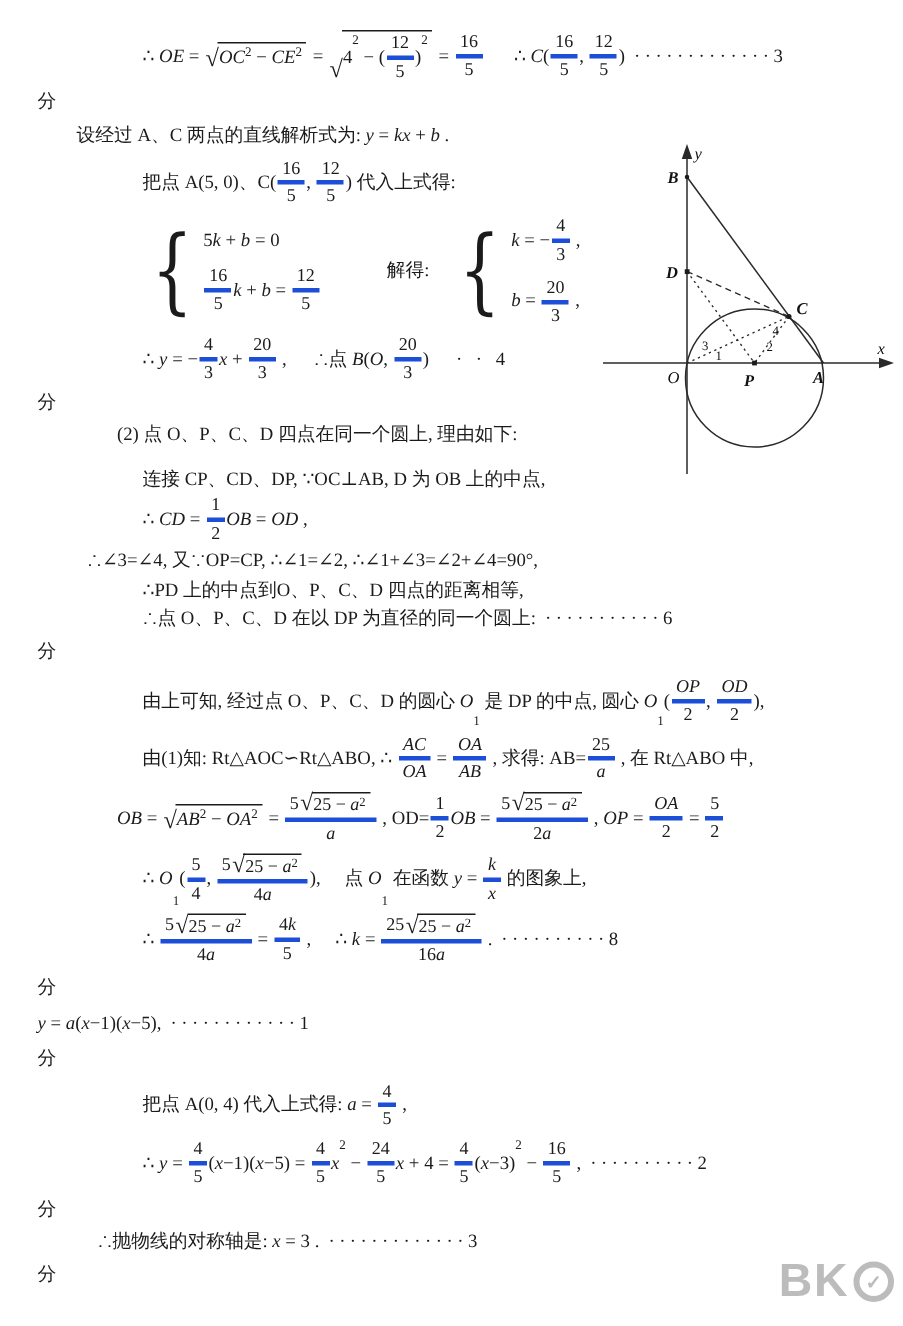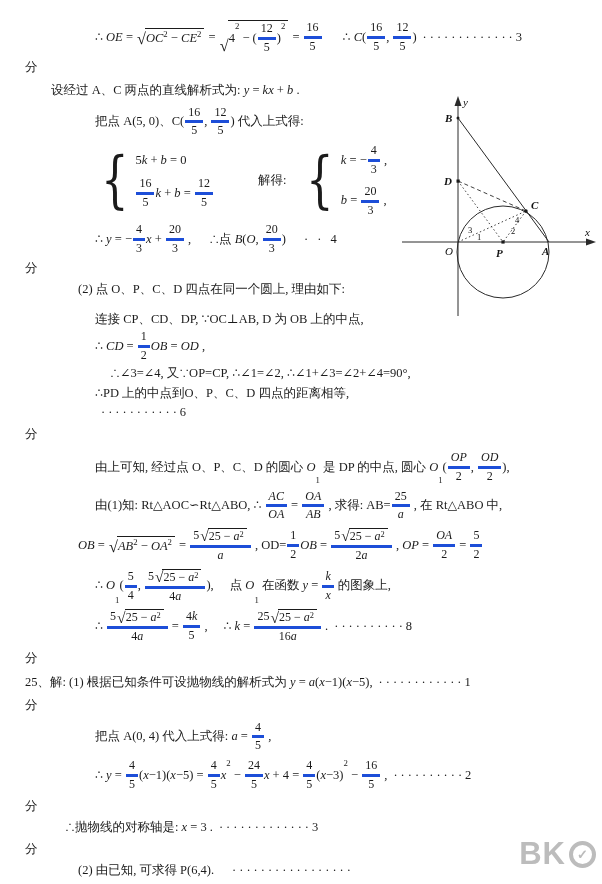--- a/index.html
+++ b/index.html
@@ -43,38 +43,37 @@
       <div class="line" style="padding-left: 95px; margin-top: 10px;"><span class="t">∴ </span><span class="i">OE</span><span class="t"> = </span><span class="sqrt"><span class="rsym">√</span><span class="rc"><span class="i">OC</span><span class="sup">2</span><span class="t"> − </span><span class="i">CE</span><span class="sup">2</span></span></span><span class="t"> = </span><span class="sqrt"><span class="rsym">√</span><span class="rc"><span class="t">4</span><span class="sup">2</span><span class="t"> − (</span><span class="frac"><span class="fn"><span class="t">12</span></span><span class="fd"><span class="t">5</span></span></span><span class="t">)</span><span class="sup">2</span></span></span><span class="t"> = </span><span class="frac"><span class="fn"><span class="t">16</span></span><span class="fd"><span class="t">5</span></span></span><span class="gap" style="width: 20px;"></span><span class="t">∴ </span><span class="i">C</span><span class="t">(</span><span class="frac"><span class="fn"><span class="t">16</span></span><span class="fd"><span class="t">5</span></span></span><span class="t">, </span><span class="frac"><span class="fn"><span class="t">12</span></span><span class="fd"><span class="t">5</span></span></span><span class="t">)</span><span class="dots">·············3</span></div>
       <div class="line" style="padding-left: 25px; margin-top: 4px;"><span class="t">分</span></div>
       <div class="line" style="padding-left: 51px; margin-top: 6px;"><span class="t">设经过 A、C 两点的直线解析式为: </span><span class="i">y</span><span class="t"> = </span><span class="i">kx</span><span class="t"> + </span><span class="i">b</span><span class="t"> .</span></div>
       <div class="line" style="padding-left: 95px; margin-top: 6px;"><span class="t">把点 A(5, 0)、C(</span><span class="frac"><span class="fn"><span class="t">16</span></span><span class="fd"><span class="t">5</span></span></span><span class="t">, </span><span class="frac"><span class="fn"><span class="t">12</span></span><span class="fd"><span class="t">5</span></span></span><span class="t">) 代入上式得:</span></div>
       <div class="line" style="padding-left: 95px; margin-top: 6px;"><span class="sysgrp"><span class="brace">{</span><span class="eqcol"><span class="eqrow"><span class="t">5</span><span class="i">k</span><span class="t"> + </span><span class="i">b</span><span class="t"> = 0</span></span><span class="eqrow"><span class="frac"><span class="fn"><span class="t">16</span></span><span class="fd"><span class="t">5</span></span></span><span class="i">k</span><span class="t"> + </span><span class="i">b</span><span class="t"> = </span><span class="frac"><span class="fn"><span class="t">12</span></span><span class="fd"><span class="t">5</span></span></span></span></span></span><span class="sysmid">解得:</span><span class="sysgrp"><span class="brace">{</span><span class="eqcol"><span class="eqrow"><span class="i">k</span><span class="t"> = −</span><span class="frac"><span class="fn"><span class="t">4</span></span><span class="fd"><span class="t">3</span></span></span><span class="t"> ,</span></span><span class="eqrow"><span class="i">b</span><span class="t"> = </span><span class="frac"><span class="fn"><span class="t">20</span></span><span class="fd"><span class="t">3</span></span></span><span class="t"> ,</span></span></span></span></div>
       <div class="line" style="padding-left: 95px; margin-top: 6px;"><span class="t">∴ </span><span class="i">y</span><span class="t"> = −</span><span class="frac"><span class="fn"><span class="t">4</span></span><span class="fd"><span class="t">3</span></span></span><span class="i">x</span><span class="t"> + </span><span class="frac"><span class="fn"><span class="t">20</span></span><span class="fd"><span class="t">3</span></span></span><span class="t"> ,</span><span class="gap" style="width: 18px;"></span><span class="t">∴点 </span><span class="i">B</span><span class="t">(</span><span class="i">O</span><span class="t">, </span><span class="frac"><span class="fn"><span class="t">20</span></span><span class="fd"><span class="t">3</span></span></span><span class="t">)</span><span class="gap" style="width: 12px;"></span><span class="dots">· · 4</span></div>
       <div class="line" style="padding-left: 25px; margin-top: 4px;"><span class="t">分</span></div>
       <div class="line" style="padding-left: 78px; margin-top: 4px; text-align: center;"><span class="t">(2) 点 O、P、C、D 四点在同一个圆上, 理由如下:</span></div>
       <div class="line" style="padding-left: 95px; margin-top: 12px;"><span class="t">连接 CP、CD、DP, ∵OC⊥AB, D 为 OB 上的中点,</span></div>
       <div class="line" style="padding-left: 95px; margin-top: 2px;"><span class="t">∴ </span><span class="i">CD</span><span class="t"> = </span><span class="frac"><span class="fn"><span class="t">1</span></span><span class="fd"><span class="t">2</span></span></span><span class="i">OB</span><span class="t"> = </span><span class="i">OD</span><span class="t"> ,</span></div>
-      <div class="line" style="padding-left: 110px; margin-top: 2px;"><span class="t">∴∠3=∠4, 又∵OP=CP, ∴∠1=∠2, ∴∠1+∠3=∠2+∠4=90°,</span></div>
+      <div class="line" style="padding-left: 58px; margin-top: 2px;"><span class="t">∴∠3=∠4, 又∵OP=CP, ∴∠1=∠2, ∴∠1+∠3=∠2+∠4=90°,</span></div>
       <div class="line" style="padding-left: 95px; margin-top: 2px;"><span class="t">∴PD 上的中点到O、P、C、D 四点的距离相等,</span></div>
-      <div class="line" style="padding-left: 95px; margin-top: 2px;"><span class="dots">···········6</span></div>
+      <div class="line" style="padding-left: 95px; margin-top: 2px;"><span class="t">∴点 O、P、C、D 在以 DP 为直径的同一个圆上:</span><span class="dots">···········6</span></div>
       <div class="line" style="padding-left: 25px; margin-top: 4px;"><span class="t">分</span></div>
       <div class="line" style="padding-left: 95px; margin-top: 8px;"><span class="t">由上可知, 经过点 O、P、C、D 的圆心 </span><span class="i">O</span><span class="sub">1</span><span class="t"> 是 DP 的中点, 圆心 </span><span class="i">O</span><span class="sub">1</span><span class="t">(</span><span class="frac"><span class="fn"><span class="i">OP</span></span><span class="fd"><span class="t">2</span></span></span><span class="t">, </span><span class="frac"><span class="fn"><span class="i">OD</span></span><span class="fd"><span class="t">2</span></span></span><span class="t">),</span></div>
       <div class="line" style="padding-left: 95px; margin-top: 6px;"><span class="t">由(1)知: Rt△AOC∽Rt△ABO, ∴ </span><span class="frac"><span class="fn"><span class="i">AC</span></span><span class="fd"><span class="i">OA</span></span></span><span class="t"> = </span><span class="frac"><span class="fn"><span class="i">OA</span></span><span class="fd"><span class="i">AB</span></span></span><span class="t"> , 求得: AB=</span><span class="frac"><span class="fn"><span class="t">25</span></span><span class="fd"><span class="i">a</span></span></span><span class="t"> , 在 Rt△ABO 中,</span></div>
       <div class="line" style="padding-left: 78px; margin-top: 6px;"><span class="i">OB</span><span class="t"> = </span><span class="sqrt"><span class="rsym">√</span><span class="rc"><span class="i">AB</span><span class="sup">2</span><span class="t"> − </span><span class="i">OA</span><span class="sup">2</span></span></span><span class="t"> = </span><span class="frac"><span class="fn"><span class="t">5</span><span class="sqrt"><span class="rsym">√</span><span class="rc"><span class="t">25 − </span><span class="i">a</span><span class="sup">2</span></span></span></span><span class="fd"><span class="i">a</span></span></span><span class="t"> , OD=</span><span class="frac"><span class="fn"><span class="t">1</span></span><span class="fd"><span class="t">2</span></span></span><span class="i">OB</span><span class="t"> = </span><span class="frac"><span class="fn"><span class="t">5</span><span class="sqrt"><span class="rsym">√</span><span class="rc"><span class="t">25 − </span><span class="i">a</span><span class="sup">2</span></span></span></span><span class="fd"><span class="t">2</span><span class="i">a</span></span></span><span class="t"> , </span><span class="i">OP</span><span class="t"> = </span><span class="frac"><span class="fn"><span class="i">OA</span></span><span class="fd"><span class="t">2</span></span></span><span class="t"> = </span><span class="frac"><span class="fn"><span class="t">5</span></span><span class="fd"><span class="t">2</span></span></span></div>
       <div class="line" style="padding-left: 95px; margin-top: 6px;"><span class="t">∴ </span><span class="i">O</span><span class="sub">1</span><span class="t">(</span><span class="frac"><span class="fn"><span class="t">5</span></span><span class="fd"><span class="t">4</span></span></span><span class="t">, </span><span class="frac"><span class="fn"><span class="t">5</span><span class="sqrt"><span class="rsym">√</span><span class="rc"><span class="t">25 − </span><span class="i">a</span><span class="sup">2</span></span></span></span><span class="fd"><span class="t">4</span><span class="i">a</span></span></span><span class="t">),</span><span class="gap" style="width: 16px;"></span><span class="t">点 </span><span class="i">O</span><span class="sub">1</span><span class="t"> 在函数 </span><span class="i">y</span><span class="t"> = </span><span class="frac"><span class="fn"><span class="i">k</span></span><span class="fd"><span class="i">x</span></span></span><span class="t"> 的图象上,</span></div>
       <div class="line" style="padding-left: 95px; margin-top: 6px;"><span class="t">∴ </span><span class="frac"><span class="fn"><span class="t">5</span><span class="sqrt"><span class="rsym">√</span><span class="rc"><span class="t">25 − </span><span class="i">a</span><span class="sup">2</span></span></span></span><span class="fd"><span class="t">4</span><span class="i">a</span></span></span><span class="t"> = </span><span class="frac"><span class="fn"><span class="t">4</span><span class="i">k</span></span><span class="fd"><span class="t">5</span></span></span><span class="t"> ,</span><span class="gap" style="width: 16px;"></span><span class="t">∴ </span><span class="i">k</span><span class="t"> = </span><span class="frac"><span class="fn"><span class="t">25</span><span class="sqrt"><span class="rsym">√</span><span class="rc"><span class="t">25 − </span><span class="i">a</span><span class="sup">2</span></span></span></span><span class="fd"><span class="t">16</span><span class="i">a</span></span></span><span class="t"> .</span><span class="dots">··········8</span></div>
       <div class="line" style="padding-left: 25px; margin-top: 6px;"><span class="t">分</span></div>
-      <div class="line" style="padding-left: 25px; margin-top: 6px;"><span class="t">25、解: (1) 根据已知条件可设抛物线的解析式为 </span><span class="i">y</span><span class="t"> = </span><span class="i">a</span><span class="t">(</span><span class="i">x</span><span class="t">−1)(</span><span class="i">x</span><span class="t">−5),</span><span class="dots">············1</span></div>
+      <div class="line" style="padding-left: 25px; margin-top: 6px;"><span class="i">y</span><span class="t"> = </span><span class="i">a</span><span class="t">(</span><span class="i">x</span><span class="t">−1)(</span><span class="i">x</span><span class="t">−5),</span><span class="dots">············1</span></div>
       <div class="line" style="padding-left: 25px; margin-top: 6px;"><span class="t">分</span></div>
       <div class="line" style="padding-left: 95px; margin-top: 6px;"><span class="t">把点 A(0, 4) 代入上式得: </span><span class="i">a</span><span class="t"> = </span><span class="frac"><span class="fn"><span class="t">4</span></span><span class="fd"><span class="t">5</span></span></span><span class="t"> ,</span></div>
       <div class="line" style="padding-left: 95px; margin-top: 6px;"><span class="t">∴ </span><span class="i">y</span><span class="t"> = </span><span class="frac"><span class="fn"><span class="t">4</span></span><span class="fd"><span class="t">5</span></span></span><span class="t">(</span><span class="i">x</span><span class="t">−1)(</span><span class="i">x</span><span class="t">−5) = </span><span class="frac"><span class="fn"><span class="t">4</span></span><span class="fd"><span class="t">5</span></span></span><span class="i">x</span><span class="sup">2</span><span class="t"> − </span><span class="frac"><span class="fn"><span class="t">24</span></span><span class="fd"><span class="t">5</span></span></span><span class="i">x</span><span class="t"> + 4 = </span><span class="frac"><span class="fn"><span class="t">4</span></span><span class="fd"><span class="t">5</span></span></span><span class="t">(</span><span class="i">x</span><span class="t">−3)</span><span class="sup">2</span><span class="t"> − </span><span class="frac"><span class="fn"><span class="t">16</span></span><span class="fd"><span class="t">5</span></span></span><span class="t"> ,</span><span class="dots">··········2</span></div>
       <div class="line" style="padding-left: 25px; margin-top: 6px;"><span class="t">分</span></div>
       <div class="line" style="padding-left: 65px; margin-top: 4px;"><span class="t">∴抛物线的对称轴是: </span><span class="i">x</span><span class="t"> = 3 .</span><span class="dots">·············3</span></div>
       <div class="line" style="padding-left: 25px; margin-top: 4px;"><span class="t">分</span></div>
-      <div class="line" style="padding-left: 78px; margin-top: 4px;"><span class="t">(2) 由已知, 可求得 P(6,4).</span><span class="gap" style="width: 12px;"></span><span class="dots">·················</span></div>
     </div>
 
   <div class="diagram">
     <svg width="204" height="228" viewBox="0 0 204 228">
 
       <line x1="62" y1="224" x2="62" y2="10" stroke="#2a2a2a" stroke-width="1"></line>
       <polygon points="62,4 58.5,14 65.5,14" fill="#2a2a2a"></polygon>
       <line x1="6" y1="150" x2="194" y2="150" stroke="#2a2a2a" stroke-width="1"></line>
       <polygon points="200,150 190,146.5 190,153.5" fill="#2a2a2a"></polygon>
 

